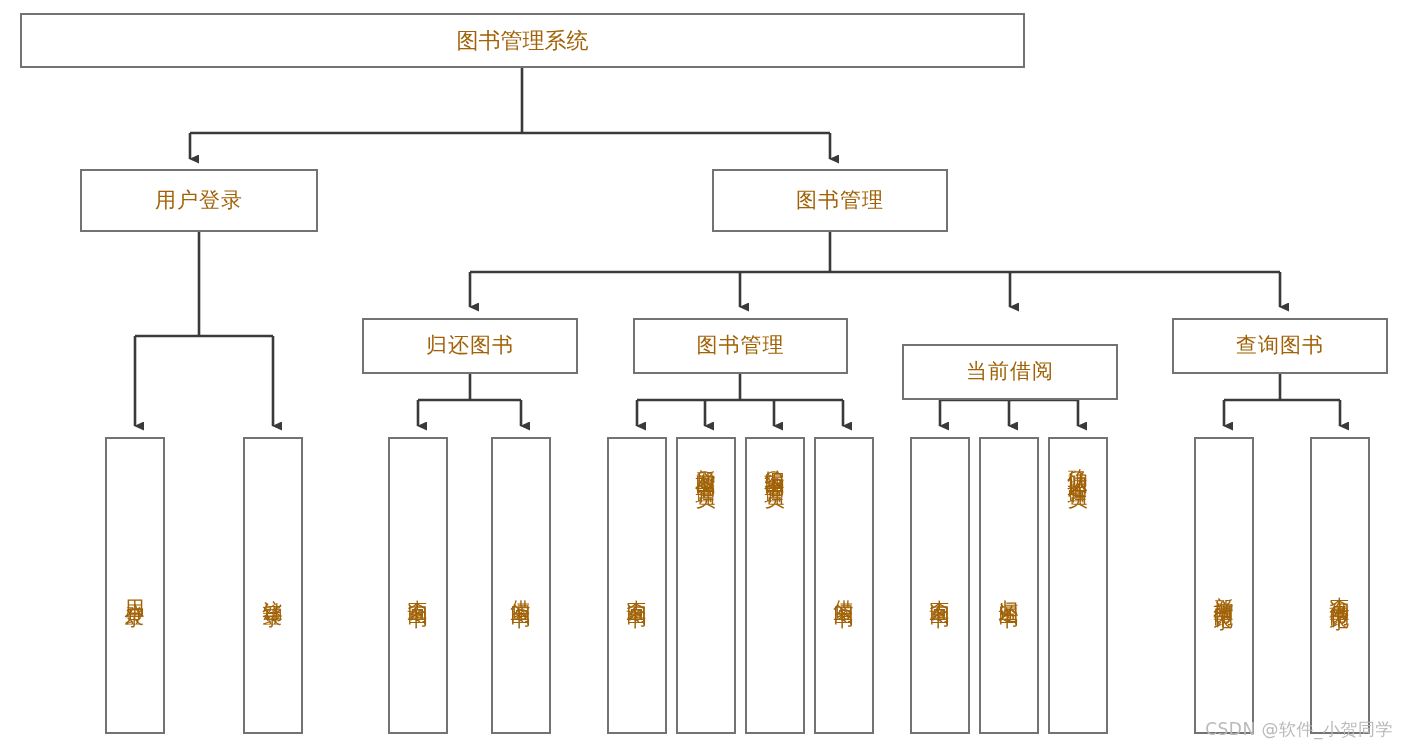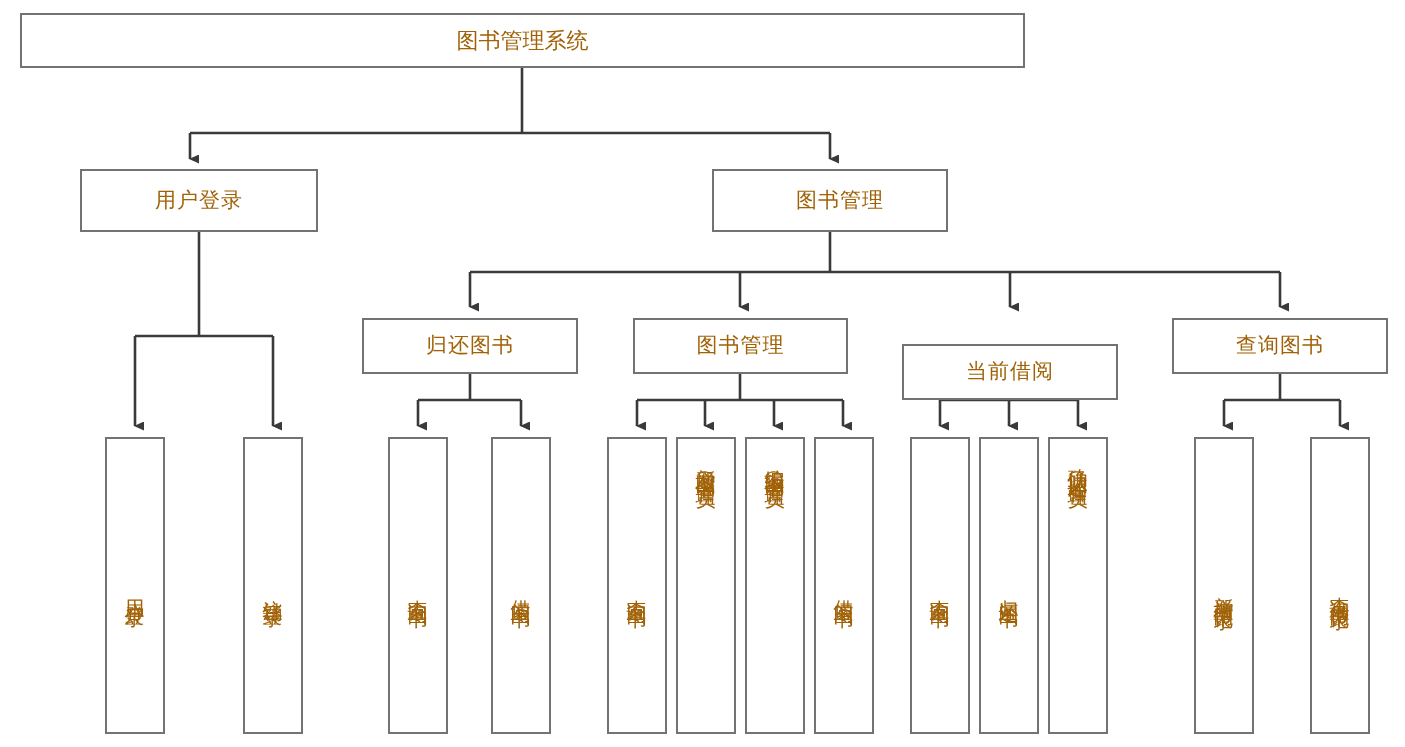--- a/index.html
+++ b/index.html
@@ -222,14 +222,15 @@
     <div class="leafwrap">
         <span class="vtext">新增借阅记录</span>
       </div>
   </div>
   <div class="node leaf" style="left:1310px; top:437px; width:60px; height:297px;">
     <div class="leafwrap">
         <span class="vtext">查询借阅记录</span>
       </div>
   </div>
 
+  <div class="watermark">CSDN @软件_小贺同学</div>
 
 </div>
 
 </body></html>

